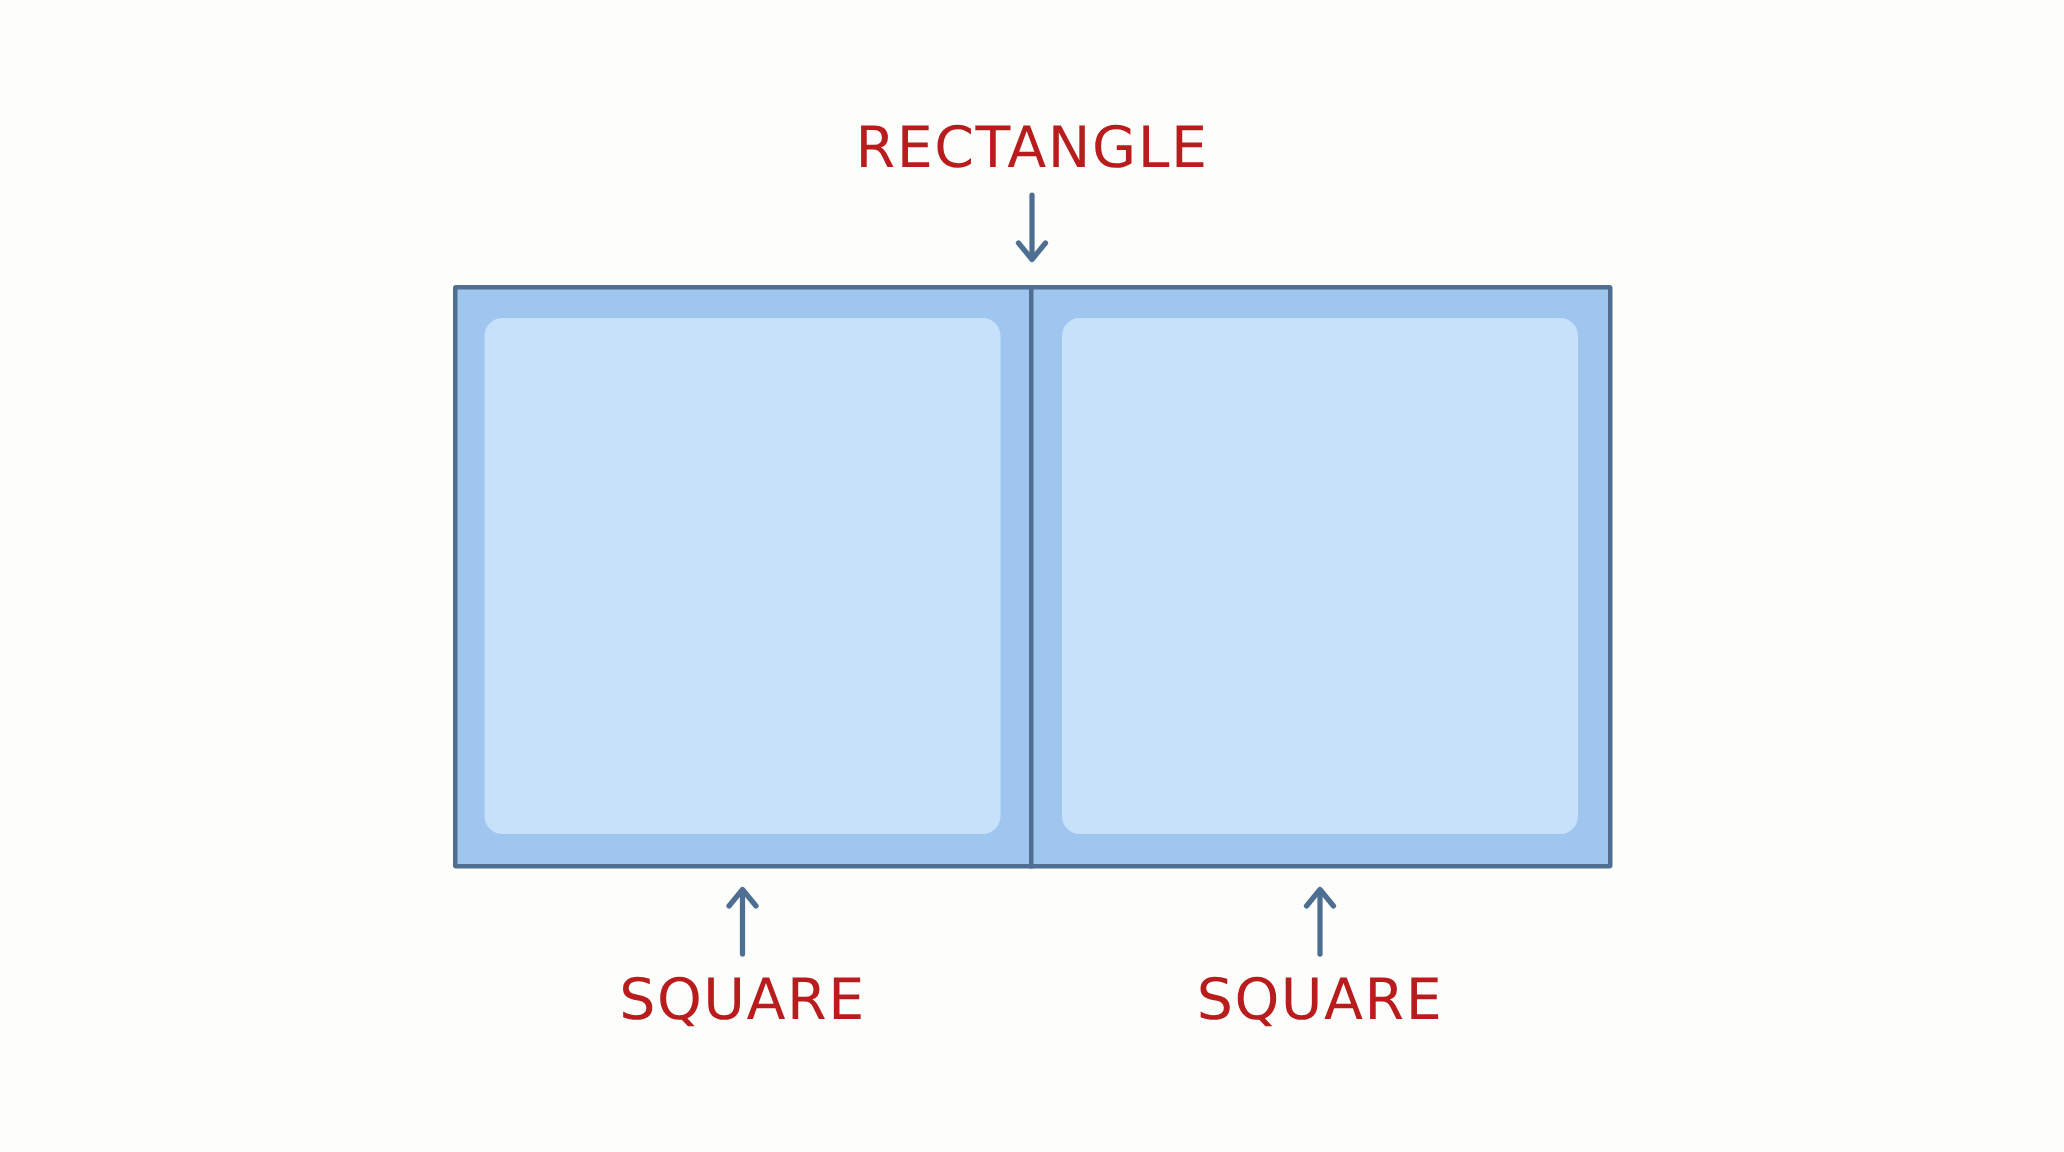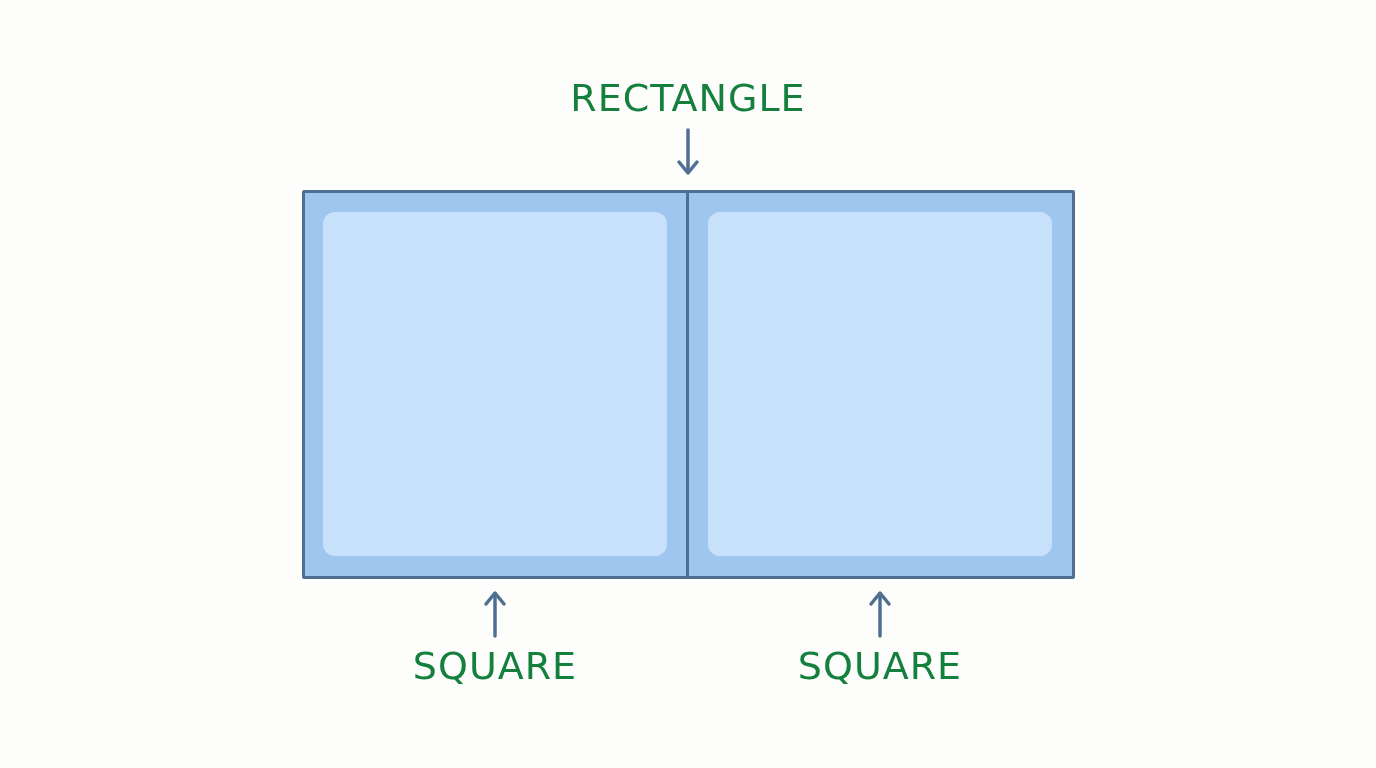--- a/index.html
+++ b/index.html
@@ -1,17 +1,17 @@
 <!DOCTYPE html>
 <html><head>
 <meta charset="utf-8">
 <style>
   html, body { margin:0; padding:0; }
   body { width:1376px; height:768px; background:#fdfdfc; position:relative; overflow:hidden; font-family:"DejaVu Sans", sans-serif; }
-  .label { position:absolute; color:#15803d; font-size:38px; letter-spacing:1px; text-align:center; white-space:nowrap; }
+  .label { position:absolute; color:#b91c1c; font-size:38px; letter-spacing:1px; text-align:center; white-space:nowrap; }
   .outer { position:absolute; left:302px; top:190px; width:767px; height:383px; border:3px solid #4f6f92; background:#9fc6ee; border-radius:2px; }
   .divider { position:absolute; left:686px; top:190px; width:3px; height:389px; background:#4f6f92; }
   .inner { position:absolute; width:344px; height:344px; background:#c8e1fb; border-radius:12px; }
   svg.arrow { position:absolute; overflow:visible; }
 </style>
 </head>
 <body>
 
 <div class="label" style="left:488px; top:76px; width:400px;">RECTANGLE</div>
 <svg class="arrow" style="left:676px; top:128px;" width="24" height="50">

